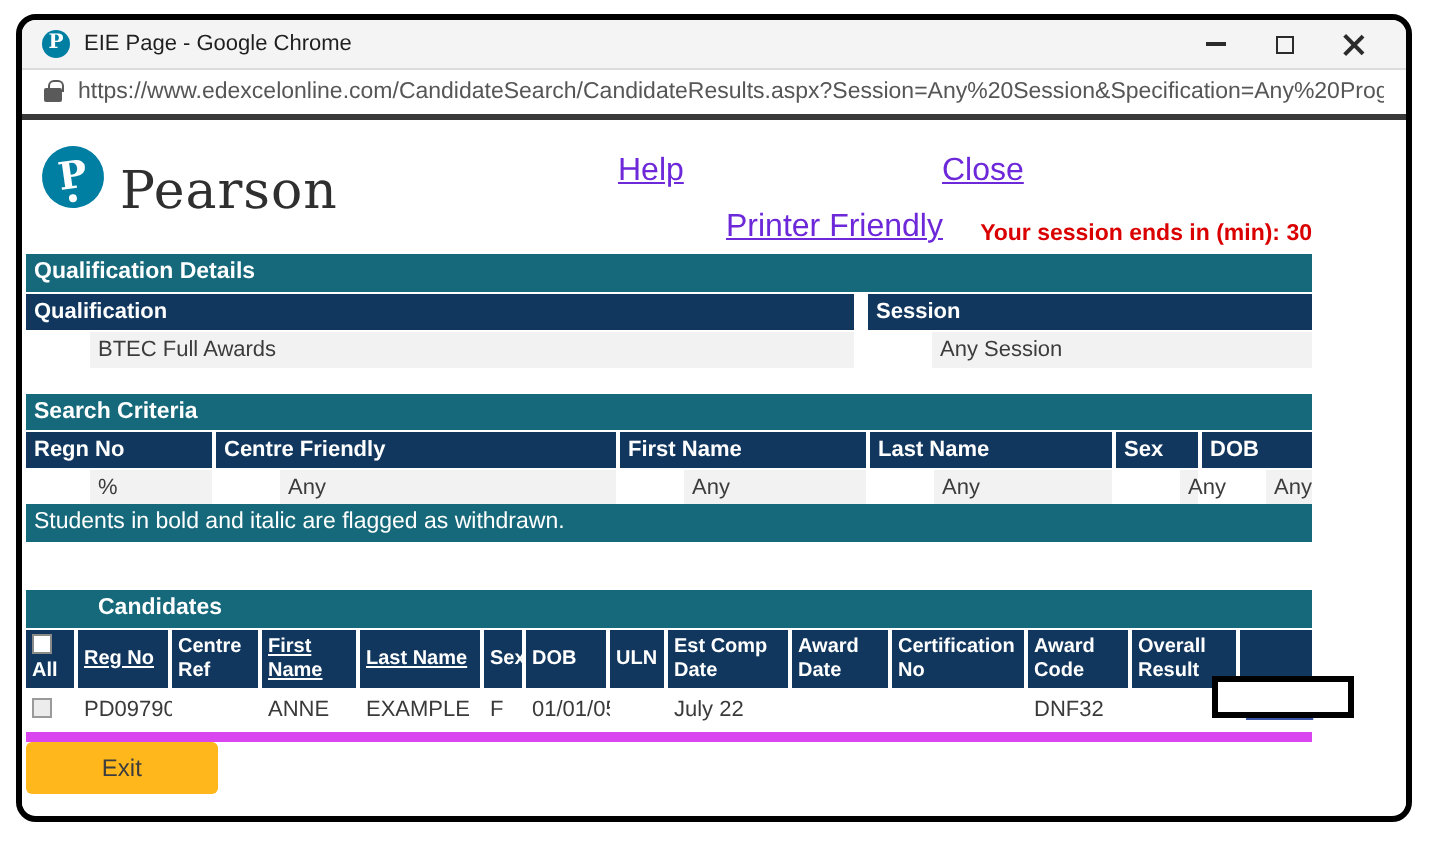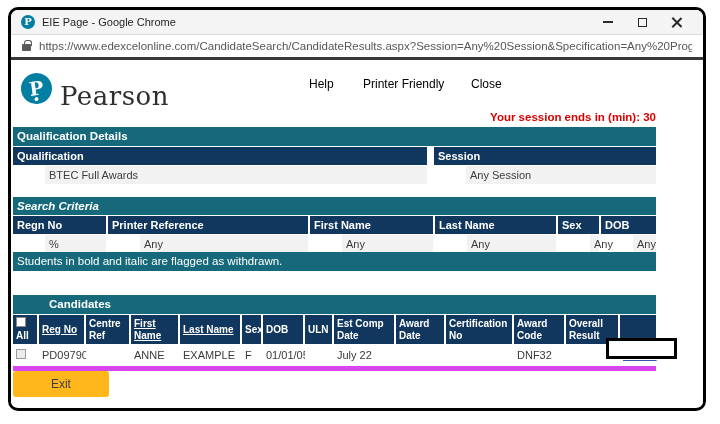--- a/index.html
+++ b/index.html
@@ -38,21 +38,21 @@
 
   .logo { left:10px; top:5px; display:flex; align-items:center; }
   .logo-mark { position:relative; width:31px; height:31px; border-radius:50%; background:#007fa3;
                transform:rotate(-8deg); }
   .logo-mark .p { position:absolute; left:0; right:0; top:1px; text-align:center; color:#fff;
                font:bold 19px/28px "DejaVu Serif", serif; }
   .logo-mark .dot { position:absolute; left:12px; bottom:3px; width:4px; height:4px;
                border-radius:50%; background:#fff; }
   .logo-word { margin-left:8px; font:26px/30px "DejaVu Serif", serif; color:#2f2f2f; letter-spacing:0.5px;margin-top:16px; }
 
-  .nav-link { top:17px; font-size:12px; color:#000000; cursor:pointer; }
+  .nav-link { top:17px; font-size:16px; color:#6d28d9; cursor:pointer;text-decoration:underline; }
 
   .session-notice { top:51px; left:2px; width:643px; text-align:right;
                     color:#da0000; font-weight:bold; font-size:11.5px; }
 
   .bar-teal { background:#16697a; color:#fff; font-weight:bold; font-size:11.5px; }
   .cell-navy { background:#12375e; color:#fff; font-weight:bold; }
   .cell-gray { background:#f2f2f2; color:#3c3c3c;margin-left:32px; }
 
   .qual-grid { display:grid; grid-template-columns:414px 222px; column-gap:7px; width:643px; left:2px; }
   .row-h18 > div { height:18px; line-height:18px; padding:0 4px; font-size:11px; }
@@ -116,42 +116,42 @@
 
     <div class="abs logo">
       <div class="logo-mark">
         <span class="p">P</span>
           <span class="dot"></span>
       </div>
       <div class="logo-word">Pearson</div>
     </div>
 
     <div class="abs nav-link" style="left:298px;">Help</div>
-    <div class="abs nav-link" style="left:352px;">Printer Friendly</div>
+    <div class="abs nav-link" style="left:352px;margin-top:28px;">Printer Friendly</div>
     <div class="abs nav-link" style="left:460px;">Close</div>
 
     <div class="abs session-notice">Your session ends in (min): 30</div>
 
     <div class="abs qual-grid titlebar-row bar-teal" style="top:67px;">
       <div>Qualification Details</div>
       <div class="bar-teal"></div>
     </div>
     <div class="abs qual-grid row-h18" style="top:87px;">
       <div class="cell-navy">Qualification</div>
       <div class="cell-navy">Session</div>
     </div>
     <div class="abs qual-grid row-h18" style="top:106px;">
       <div class="cell-gray">BTEC Full Awards</div>
       <div class="cell-gray">Any Session</div>
     </div>
 
-    <div class="abs bar-teal full-bar" style="top:137px;font-style:italic;">Search Criteria</div>
+    <div class="abs bar-teal full-bar" style="top:137px;">Search Criteria</div>
     <div class="abs crit-grid row-h18" style="top:156px;">
       <div class="cell-navy">Regn No</div>
-      <div class="cell-navy">Printer Reference</div>
+      <div class="cell-navy">Centre Friendly</div>
       <div class="cell-navy">First Name</div>
       <div class="cell-navy">Last Name</div>
       <div class="cell-navy">Sex</div>
       <div class="cell-navy">DOB</div>
     </div>
     <div class="abs crit-grid row-h18" style="top:175px;">
       <div class="cell-gray">%</div>
       <div class="cell-gray">Any</div>
       <div class="cell-gray">Any</div>
       <div class="cell-gray">Any</div>

